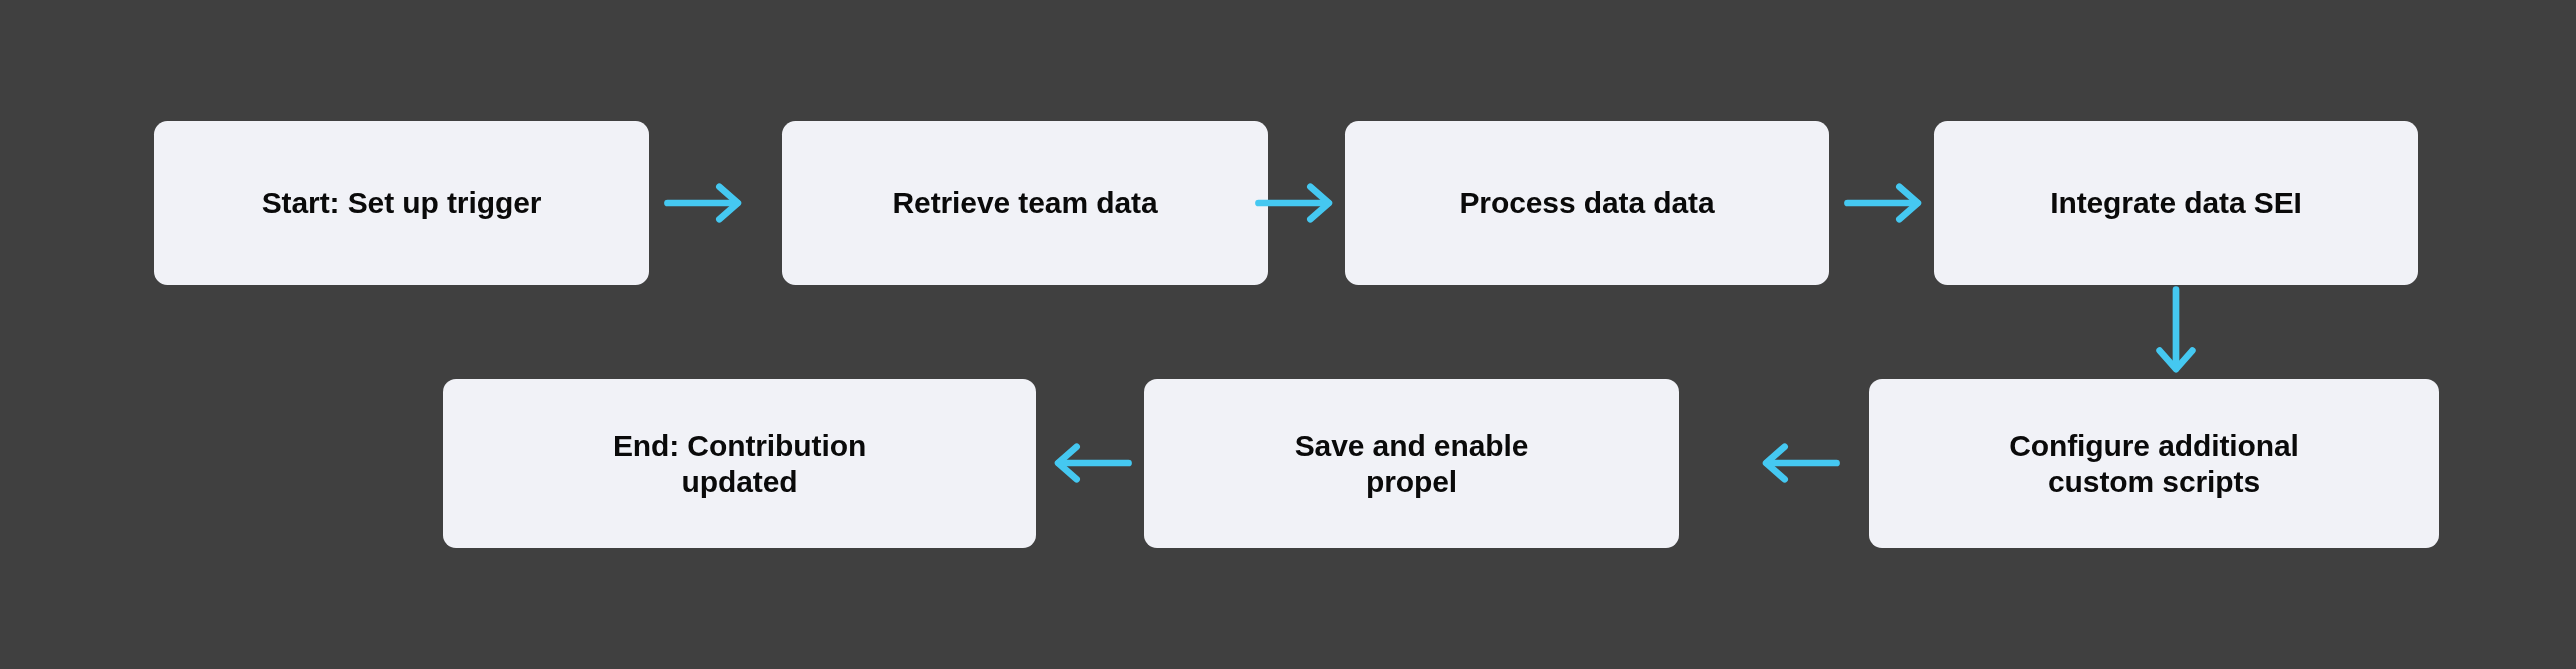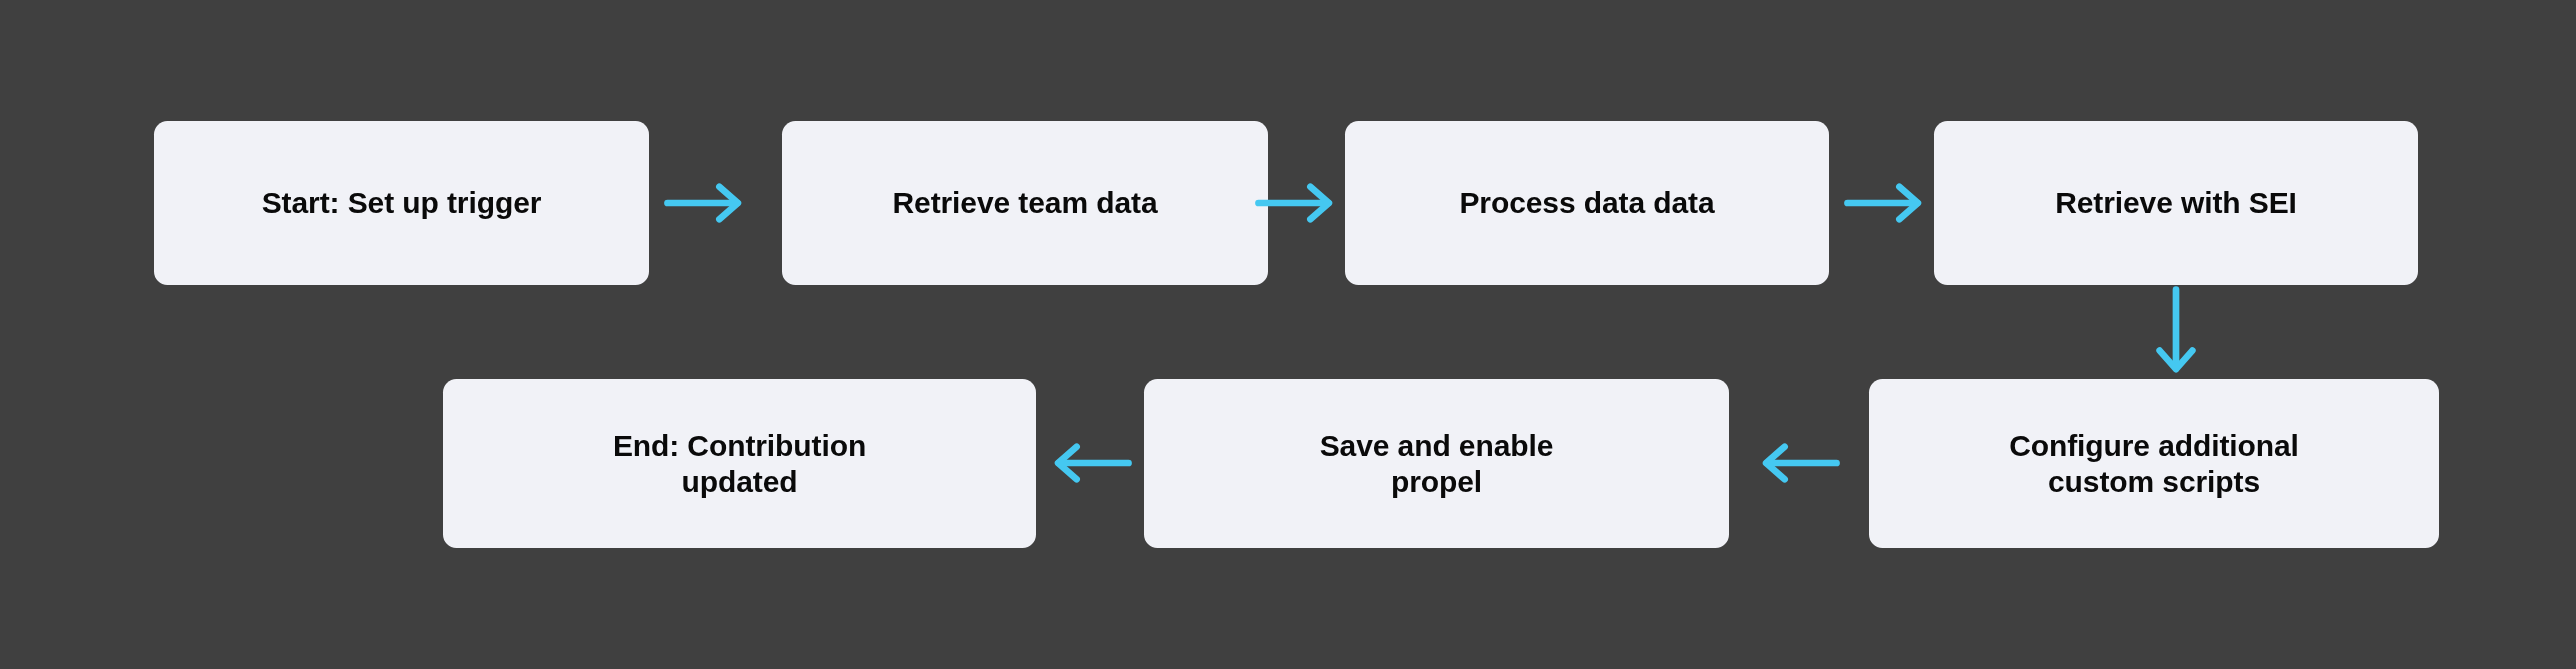--- a/index.html
+++ b/index.html
@@ -43,23 +43,23 @@
   }
 
   
   .row-top { top: 121px; height: 164px; }
   #node-start      { left: 154px;  width: 495px; }
   #node-retrieve   { left: 782px; width: 486px; }
   #node-process    { left: 1345px; width: 484px; }
   #node-integrate  { left: 1934px; width: 484px; }
 
   
-  .row-bottom { top: 379px; height: 169px; }
+  .row-bottom { top: 379px; height: 169px; border-radius: 13px; }
   #node-configure  { left: 1849px; width: 570px; margin-left: 20px; }
-  #node-save       { left: 1144px; width: 585px; }
+  #node-save       { left: 1144px; width: 535px; }
   #node-end        { left: 443px;  width: 593px; }
 
   
   .arrow {
     position: absolute;
     display: block;
   }
   .arrow svg { display: block; overflow: visible; }
 
   .arrow-h { width: 89px; height: 52px; }
@@ -115,21 +115,21 @@
   <div class="arrow arrow-h" id="arrow-process-integrate">
     <svg width="89" height="52" viewBox="0 0 120 70" aria-hidden="true">
       <g fill="none" stroke="#45C8F1" stroke-width="9" stroke-linecap="round" stroke-linejoin="round">
         <line x1="6" y1="35" x2="100" y2="35"></line>
         <polyline points="76,13 101,35 76,57"></polyline>
       </g>
     </svg>
   </div>
 
   <div class="node row-top" id="node-integrate">
-    <span class="node-label">Retrieve with SEI</span>
+    <span class="node-label">Integrate data SEI</span>
   </div>
 
   <div class="arrow arrow-v" id="arrow-integrate-configure">
     <svg width="52" height="97" viewBox="0 0 70 130" aria-hidden="true">
       <g fill="none" stroke="#45C8F1" stroke-width="9" stroke-linecap="round" stroke-linejoin="round">
         <line x1="35" y1="6" x2="35" y2="112"></line>
         <polyline points="13,88 35,113 57,88"></polyline>
       </g>
     </svg>
   </div>

